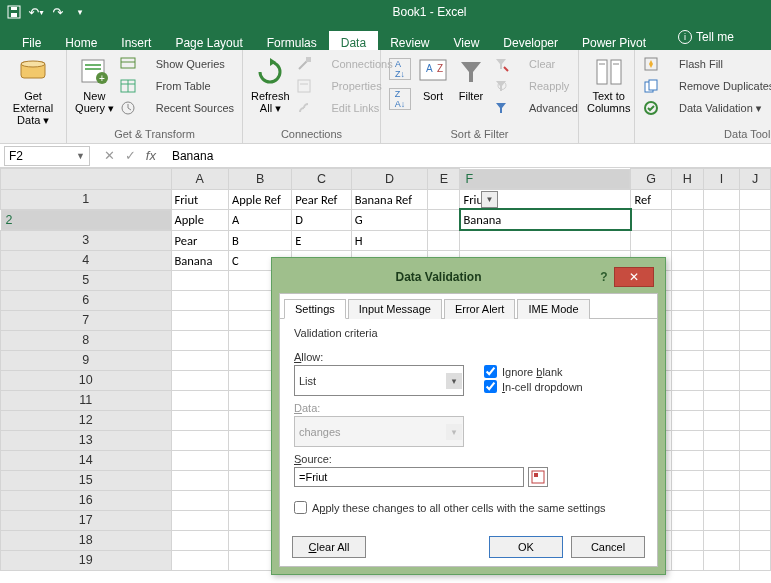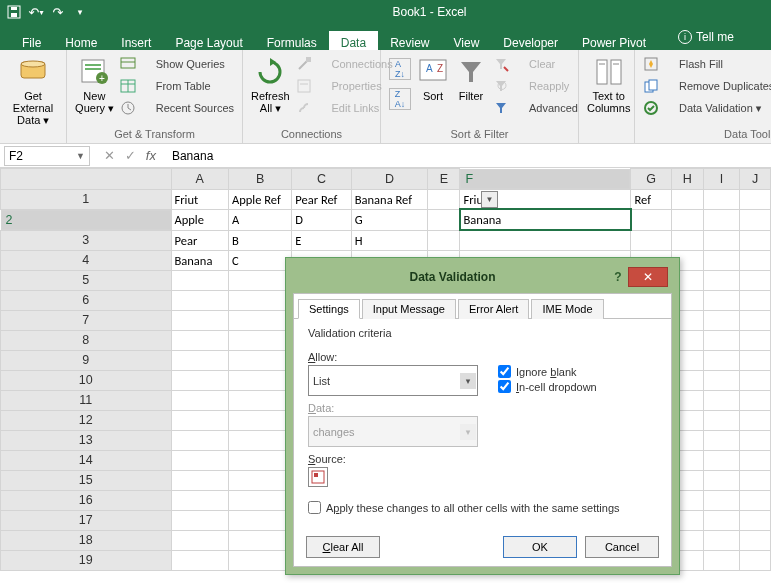--- a/index.html
+++ b/index.html
@@ -46,21 +46,21 @@
   .sheet th { background:#e6e6e6; text-align:center; height:20px; color:#333; }
   .sheet td { height:20px; padding:0 3px; white-space:nowrap; overflow:hidden; background:#fff; font-family: Calibri, sans-serif; }
   .rowhdr { background:#e6e6e6; text-align:center; width:24px; }
   .colA { width:75px;} .colB{width:74px;} .colC{width:74px;} .colD{width:94px;} .colE{width:64px;} .colF{width:66px;} .colG{width:64px;} .colH{width:63px;} .colI{width:77px;} .colJ{width:64px;}
   .corner { background:#e6e6e6; width:24px; }
   th.sel, td.selrow { background:#d2d2d2; color:#217346;}
   td.activecell { outline:2px solid #217346; outline-offset:-1px; }
   .ddbtn { position:absolute; width:17px; height:17px; border:1px solid #888; background:#eee; display:flex; align-items:center; justify-content:center; font-size:8px; color:#555;}
 
   
-  .dialog { position:absolute; left:285px; top:257px; width:395px; background:#0f172a; border:1px solid #60a060; box-shadow:2px 2px 6px rgba(0,0,0,0.25);}
+  .dialog { position:absolute; left:271px; top:257px; width:395px; background:#0f172a; border:1px solid #60a060; box-shadow:2px 2px 6px rgba(0,0,0,0.25);}
   .dlg-outer { background:#9fbf8c; padding:7px;}
   .dlg-title { background:#9fbf8c; display:flex; align-items:center; padding:2px 4px 6px; color:#1a3b1a; font-size:12px;}
   .dlg-title .t { flex:1; text-align:center; font-weight:600;}
   .dlg-close { background:#c74c3f; color:#fff; width:40px; height:20px; display:flex;align-items:center;justify-content:center; cursor:pointer; border:1px solid #a0392e;}
   .dlg-help { width:20px; text-align:center; color:#2c5c2c; cursor:pointer; font-weight:bold;}
   .dlg-body { background:#fff; border:1px solid #c0c0c0;}
   .dlg-tabs { display:flex; border-bottom:1px solid #c0c0c0; padding:4px 4px 0;}
   .dlg-tab { border:1px solid #c0c0c0; border-bottom:none; padding:3px 10px; font-size:11px; background:#f4f4f4; margin-right:2px; cursor:pointer; position:relative; top:1px;}
   .dlg-tab.active { background:#fff; border-bottom:1px solid #fff;}
   .dlg-content { padding:8px 14px 12px; font-size:11px; color:#333;}
@@ -653,20 +653,21 @@
                 <span>Ignore <u class="ak">b</u>lank</span>
               </label>
             <label class="chk">
                 <input type="checkbox" checked="" style="">
                 <span><u class="ak">I</u>n-cell dropdown</span>
               </label>
           </div>
         </div>
         <label class="lbl"><u class="ak">S</u>ource:</label>
         <div class="src">
+          <input type="text" value="=Friut" style="">
           <div class="pick">
               <svg width="14" height="14">
                 <rect x="1" y="1" width="12" height="12" fill="none" stroke="#c04040"></rect>
                 <rect x="3" y="3" width="4" height="4" fill="#c04040"></rect>
               </svg>
             </div>
         </div>
         <label class="chk apply">
             <input type="checkbox" style="">
             <span>A<u class="ak">p</u>ply these changes to all other cells with the same settings</span>

